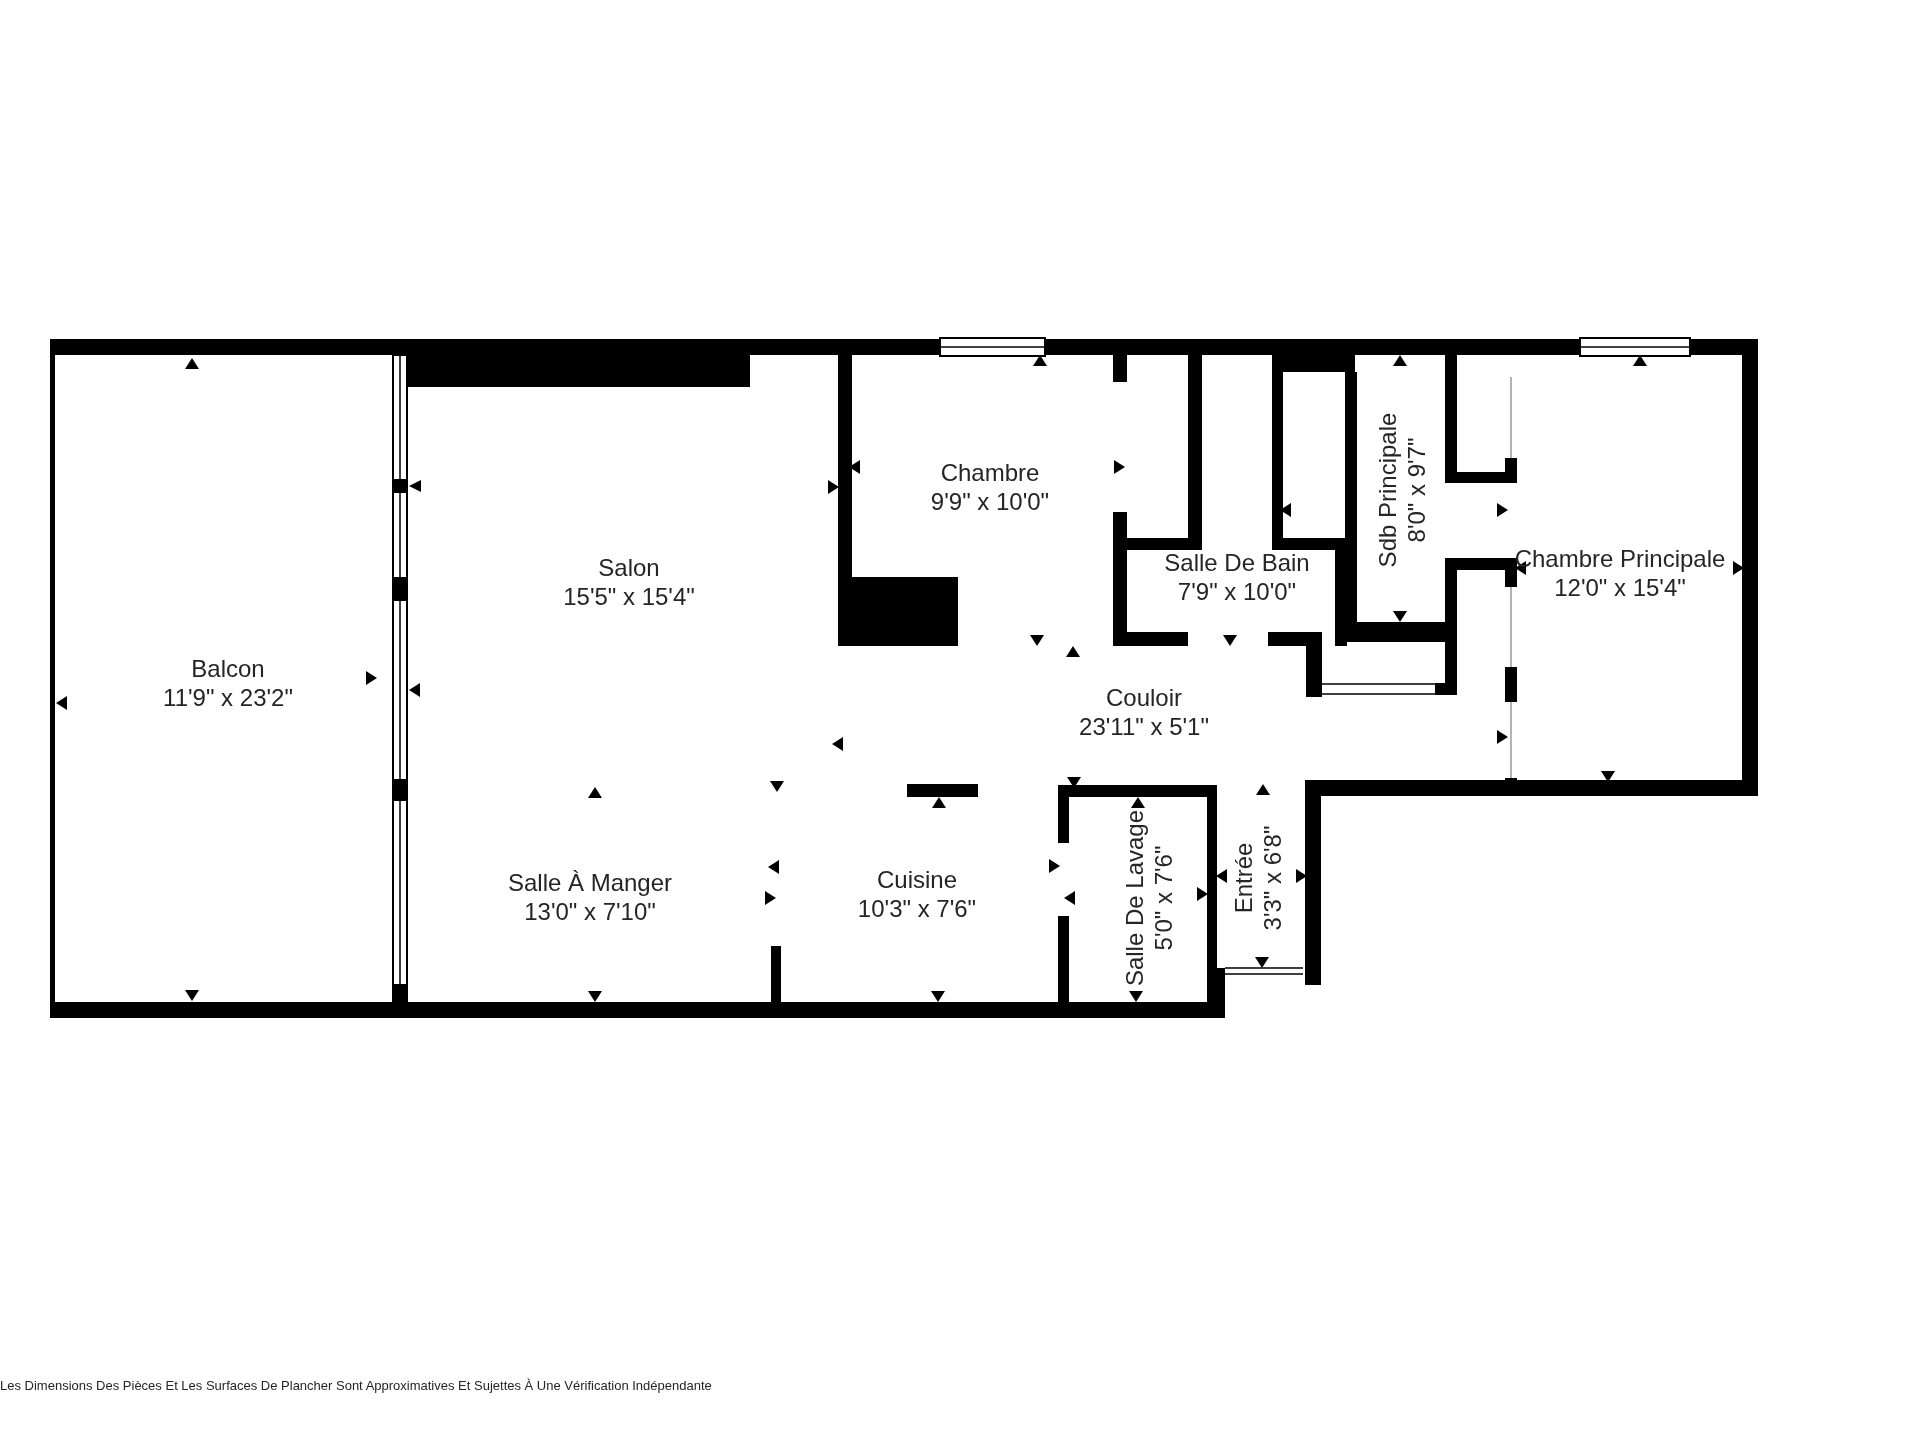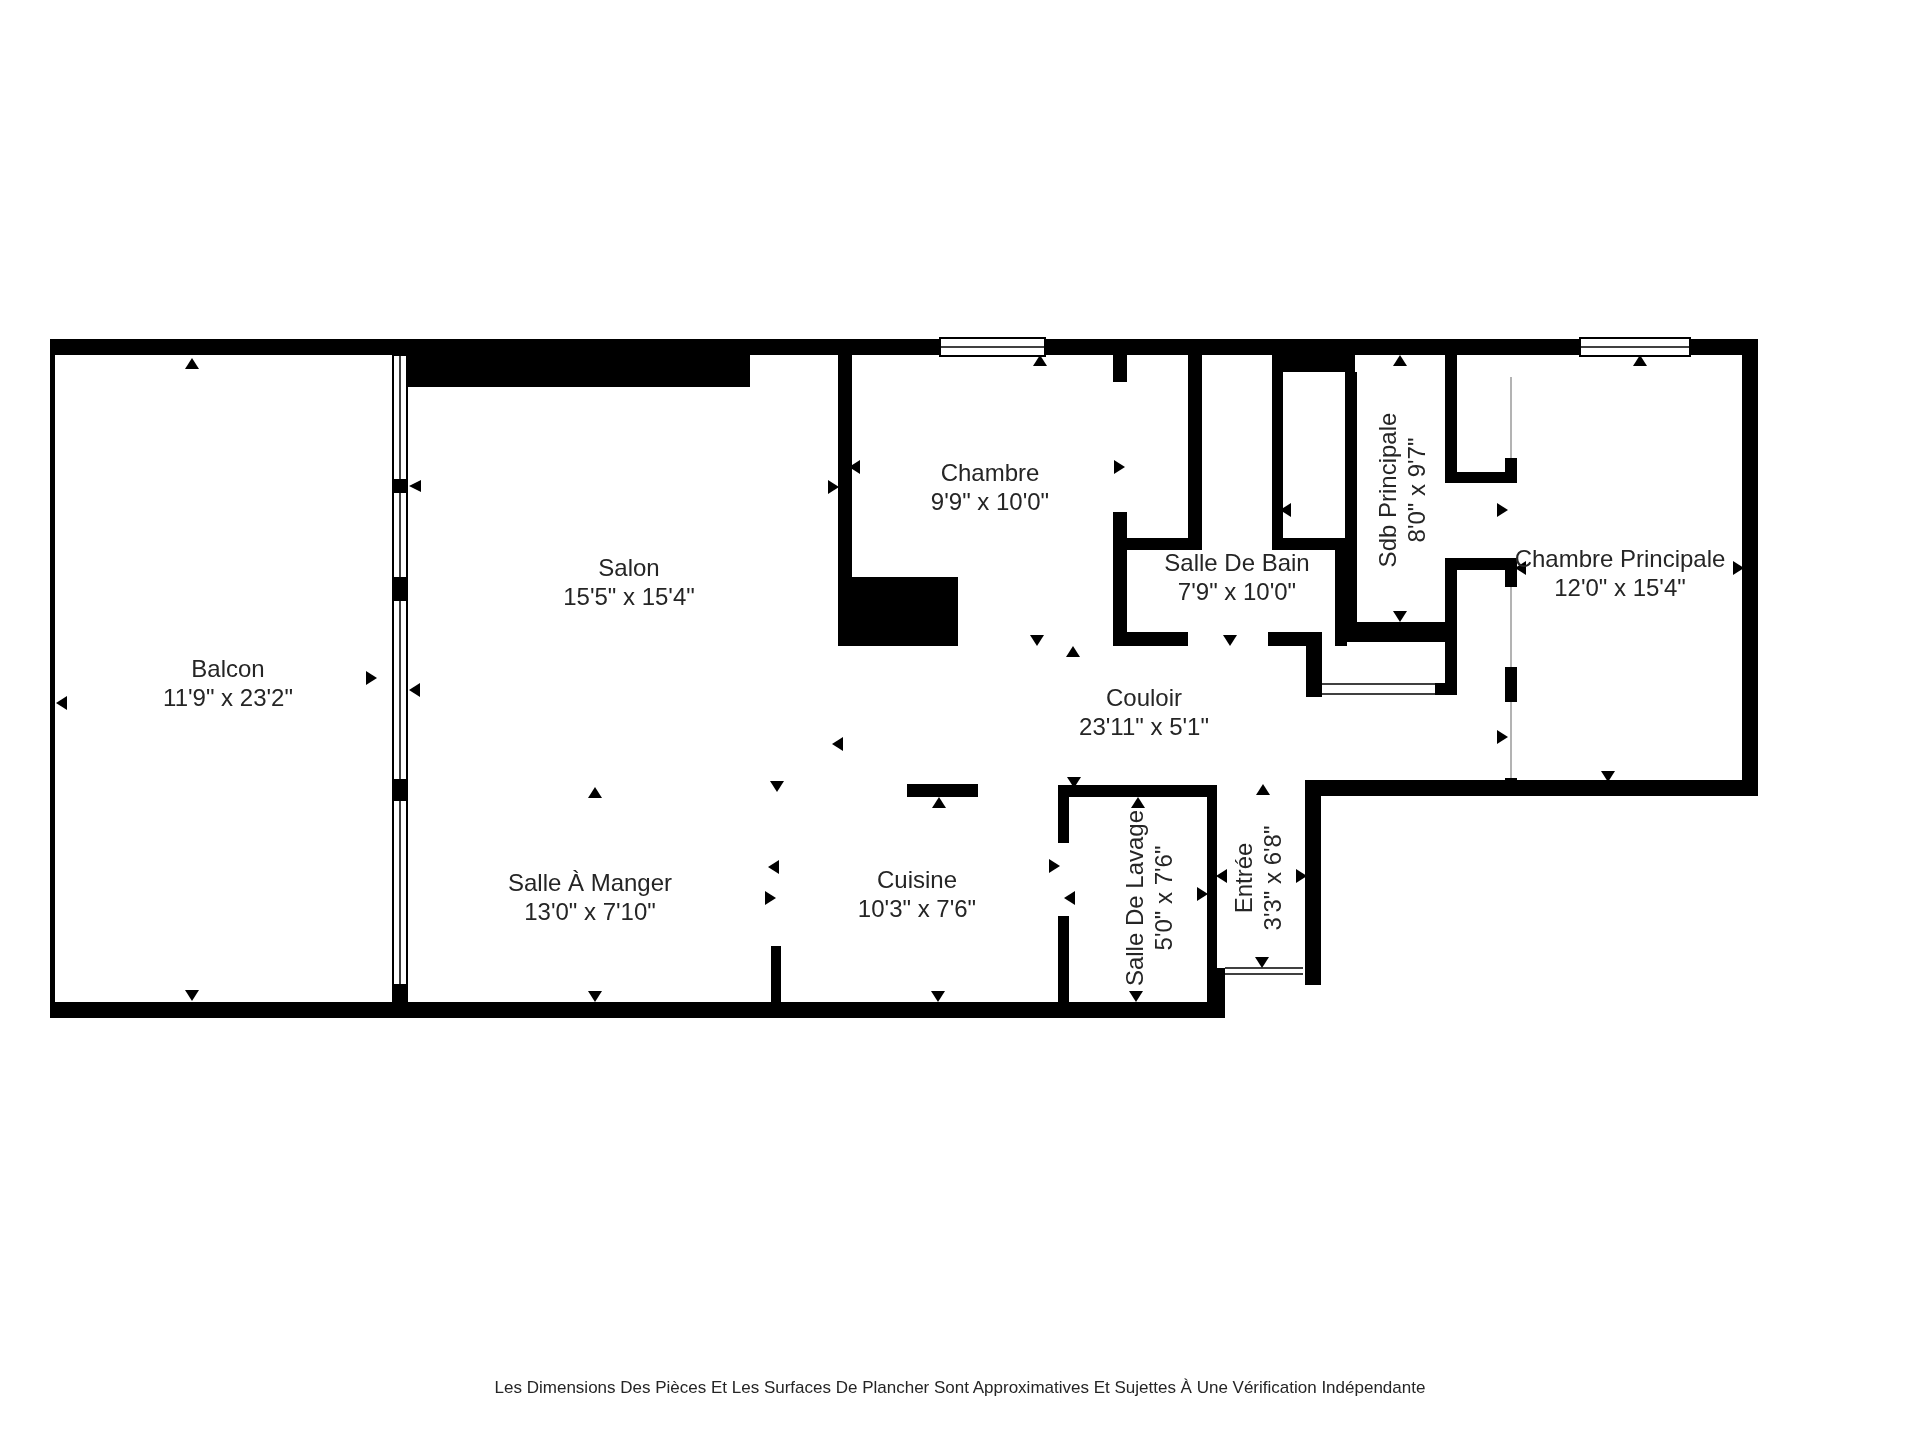--- a/index.html
+++ b/index.html
@@ -6,22 +6,22 @@
   #page{position:relative;width:1920px;height:1440px;background:#ffffff;overflow:hidden;
         font-family:"Liberation Sans", sans-serif;}
   svg{position:absolute;left:0;top:0;}
   .wall{fill:#000000;}
   .winbox{fill:#ffffff;stroke:#000000;stroke-width:2;}
   .winline{stroke:#000000;stroke-width:1.5;}
   .doorline{stroke:#b3b3b3;stroke-width:2;}
   .room-name,.room-dims{fill:#252525;font-size:24px;text-anchor:middle;
         font-family:"Liberation Sans", sans-serif;}
   .tick{fill:#000000;}
-  #disclaimer{position:absolute;left:0;top:1378px;width:1920px;text-align:center;
-        font-size:17px;color:#1a1a1a;font-family:"Liberation Sans", sans-serif;}
+  #disclaimer{position:absolute;left:0;top:1378px;width:1920px;text-align:left;
+        font-size:13px;color:#1a1a1a;font-family:"Liberation Sans", sans-serif;}
 </style>
 </head>
 <body>
 
 <div id="page" style="background: rgb(255, 255, 255);">
   <svg width="1920" height="1440" viewBox="0 0 1920 1440">
 
     <g id="walls">
 
       <rect class="wall" x="50" y="339" width="880" height="16" style="fill: rgb(0, 0, 0);"></rect>

